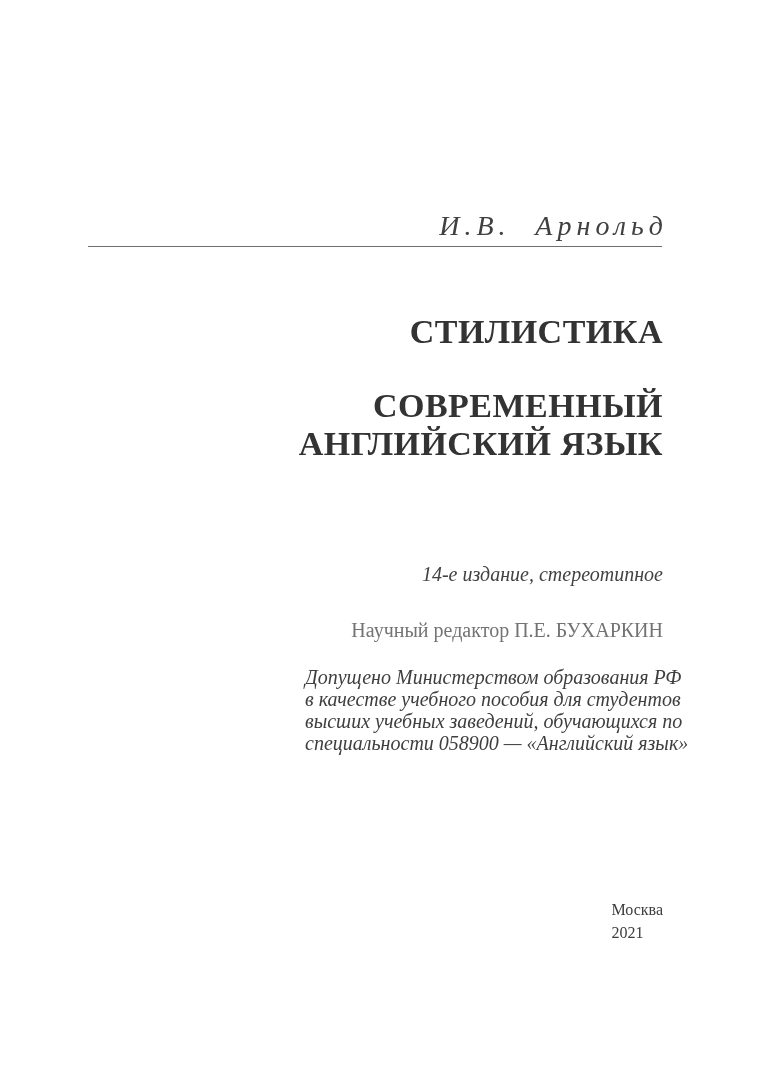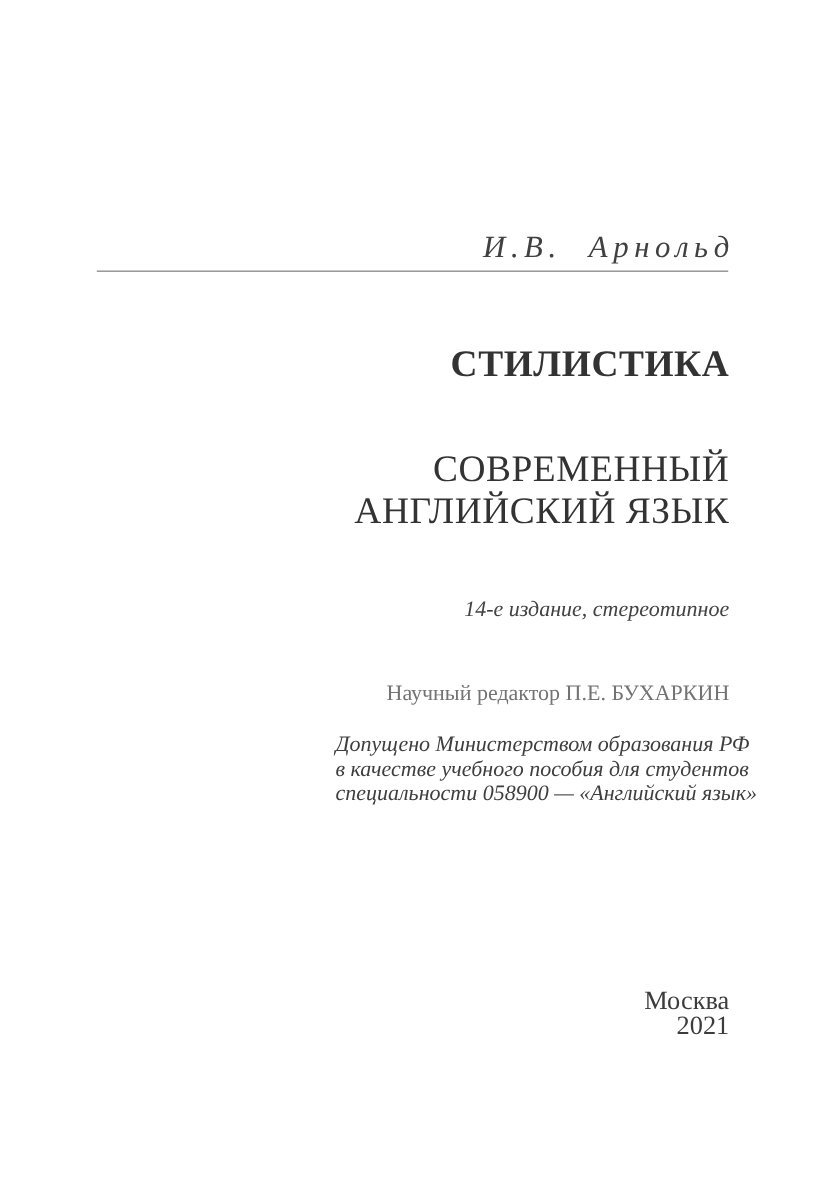--- a/index.html
+++ b/index.html
@@ -42,35 +42,35 @@
   }
   .book-title {
     top: 315px;
     font-size: 34px;
     font-weight: bold;
     line-height: 1.0;
     letter-spacing: 0.5px;
     color: #333333;
   }
   .book-subtitle {
-    top: 408px;
+    top: 387px;
     font-size: 34px;
-    font-weight: normal;
+    font-weight: bold;
     line-height: 38px;
     letter-spacing: 0.5px;
     color: #333333;
   }
   .book-type {
     top: 488px;
     font-size: 26px;
     line-height: 1.0;
     color: #3a3a3a;
   }
   .edition-note {
-    top: 544px;
+    top: 564px;
     font-style: italic;
     font-size: 20px;
     line-height: 1.0;
     color: #424242;
   }
   .editor-line {
     top: 620px;
     font-size: 20px;
     line-height: 1.0;
     color: #737373;
@@ -87,22 +87,22 @@
     color: #3e3e3e;
   }
   .approval-block .line {
     white-space: nowrap;
     text-align: center;
   }
   .imprint-block {
     position: absolute;
     top: 899px;
     right: 82px;
-    text-align: right;
-    font-size: 24px;
+    text-align: left;
+    font-size: 16px;
     line-height: 22.5px;
     color: #3c3c3c;
   }
 </style>
 </head>
 <body>
 
 <div id="page">
 
   <div class="flush author-line">И.В. Арнольд</div>
@@ -117,20 +117,21 @@
   </div>
 
 
   <div class="flush edition-note">14-е издание, стереотипное</div>
 
   <div class="flush editor-line">Научный редактор П.Е. БУХАРКИН</div>
 
   <div class="approval-block">
     <div class="line">Допущено Министерством образования РФ</div>
     <div class="line">в качестве учебного пособия для студентов</div>
+    <div class="line">высших учебных заведений, обучающихся по</div>
     <div class="line">специальности 058900 — «Английский язык»</div>
   </div>
 
   <div class="imprint-block">
     <div>Москва</div>
     <div>2021</div>
   </div>
 
 </div>
 

